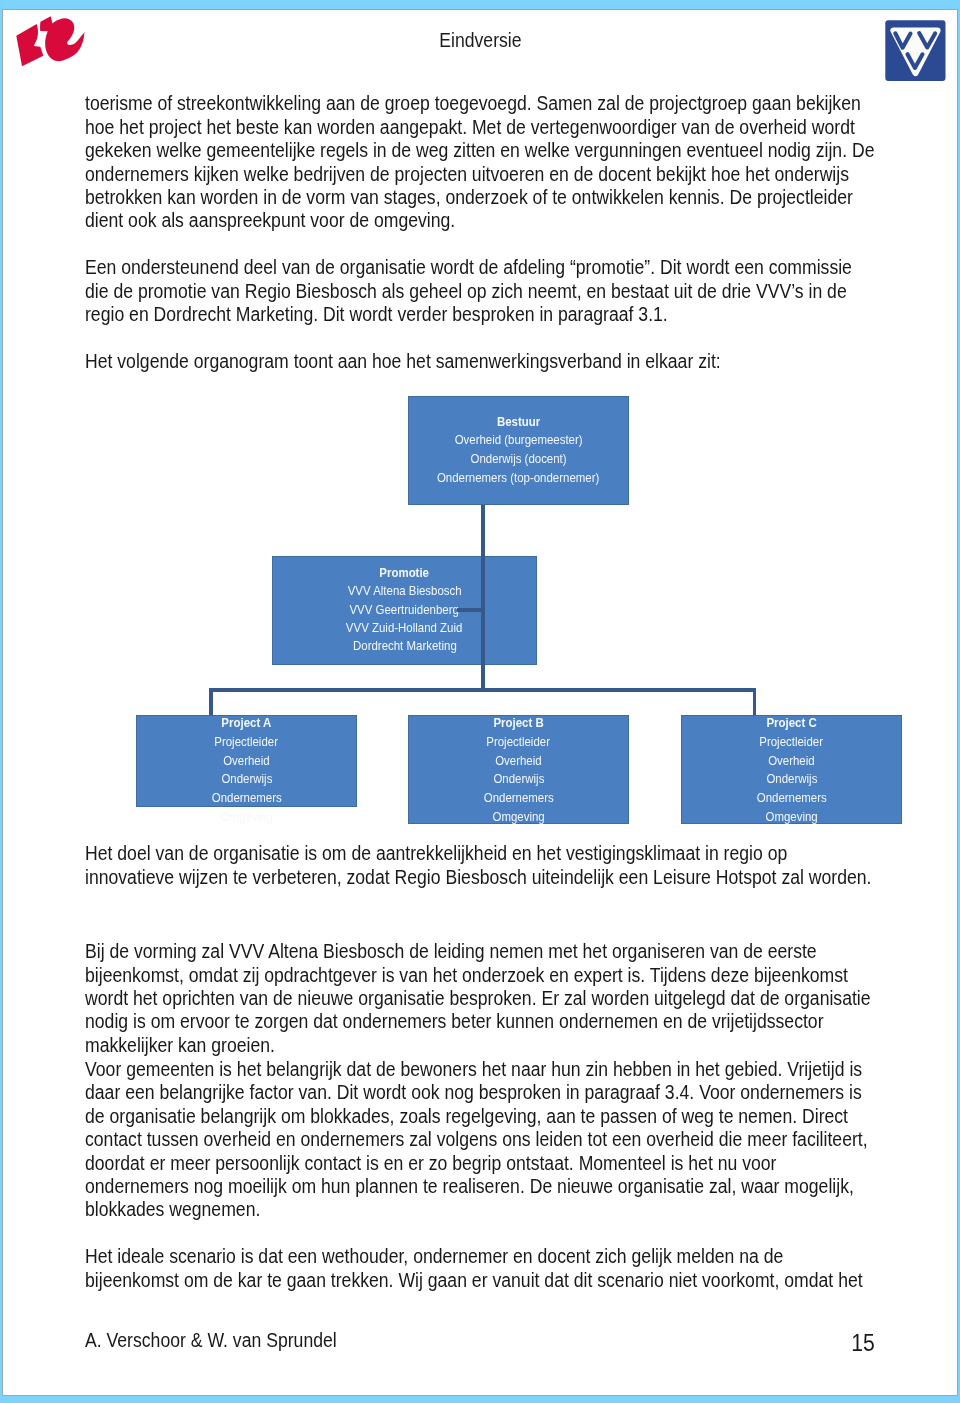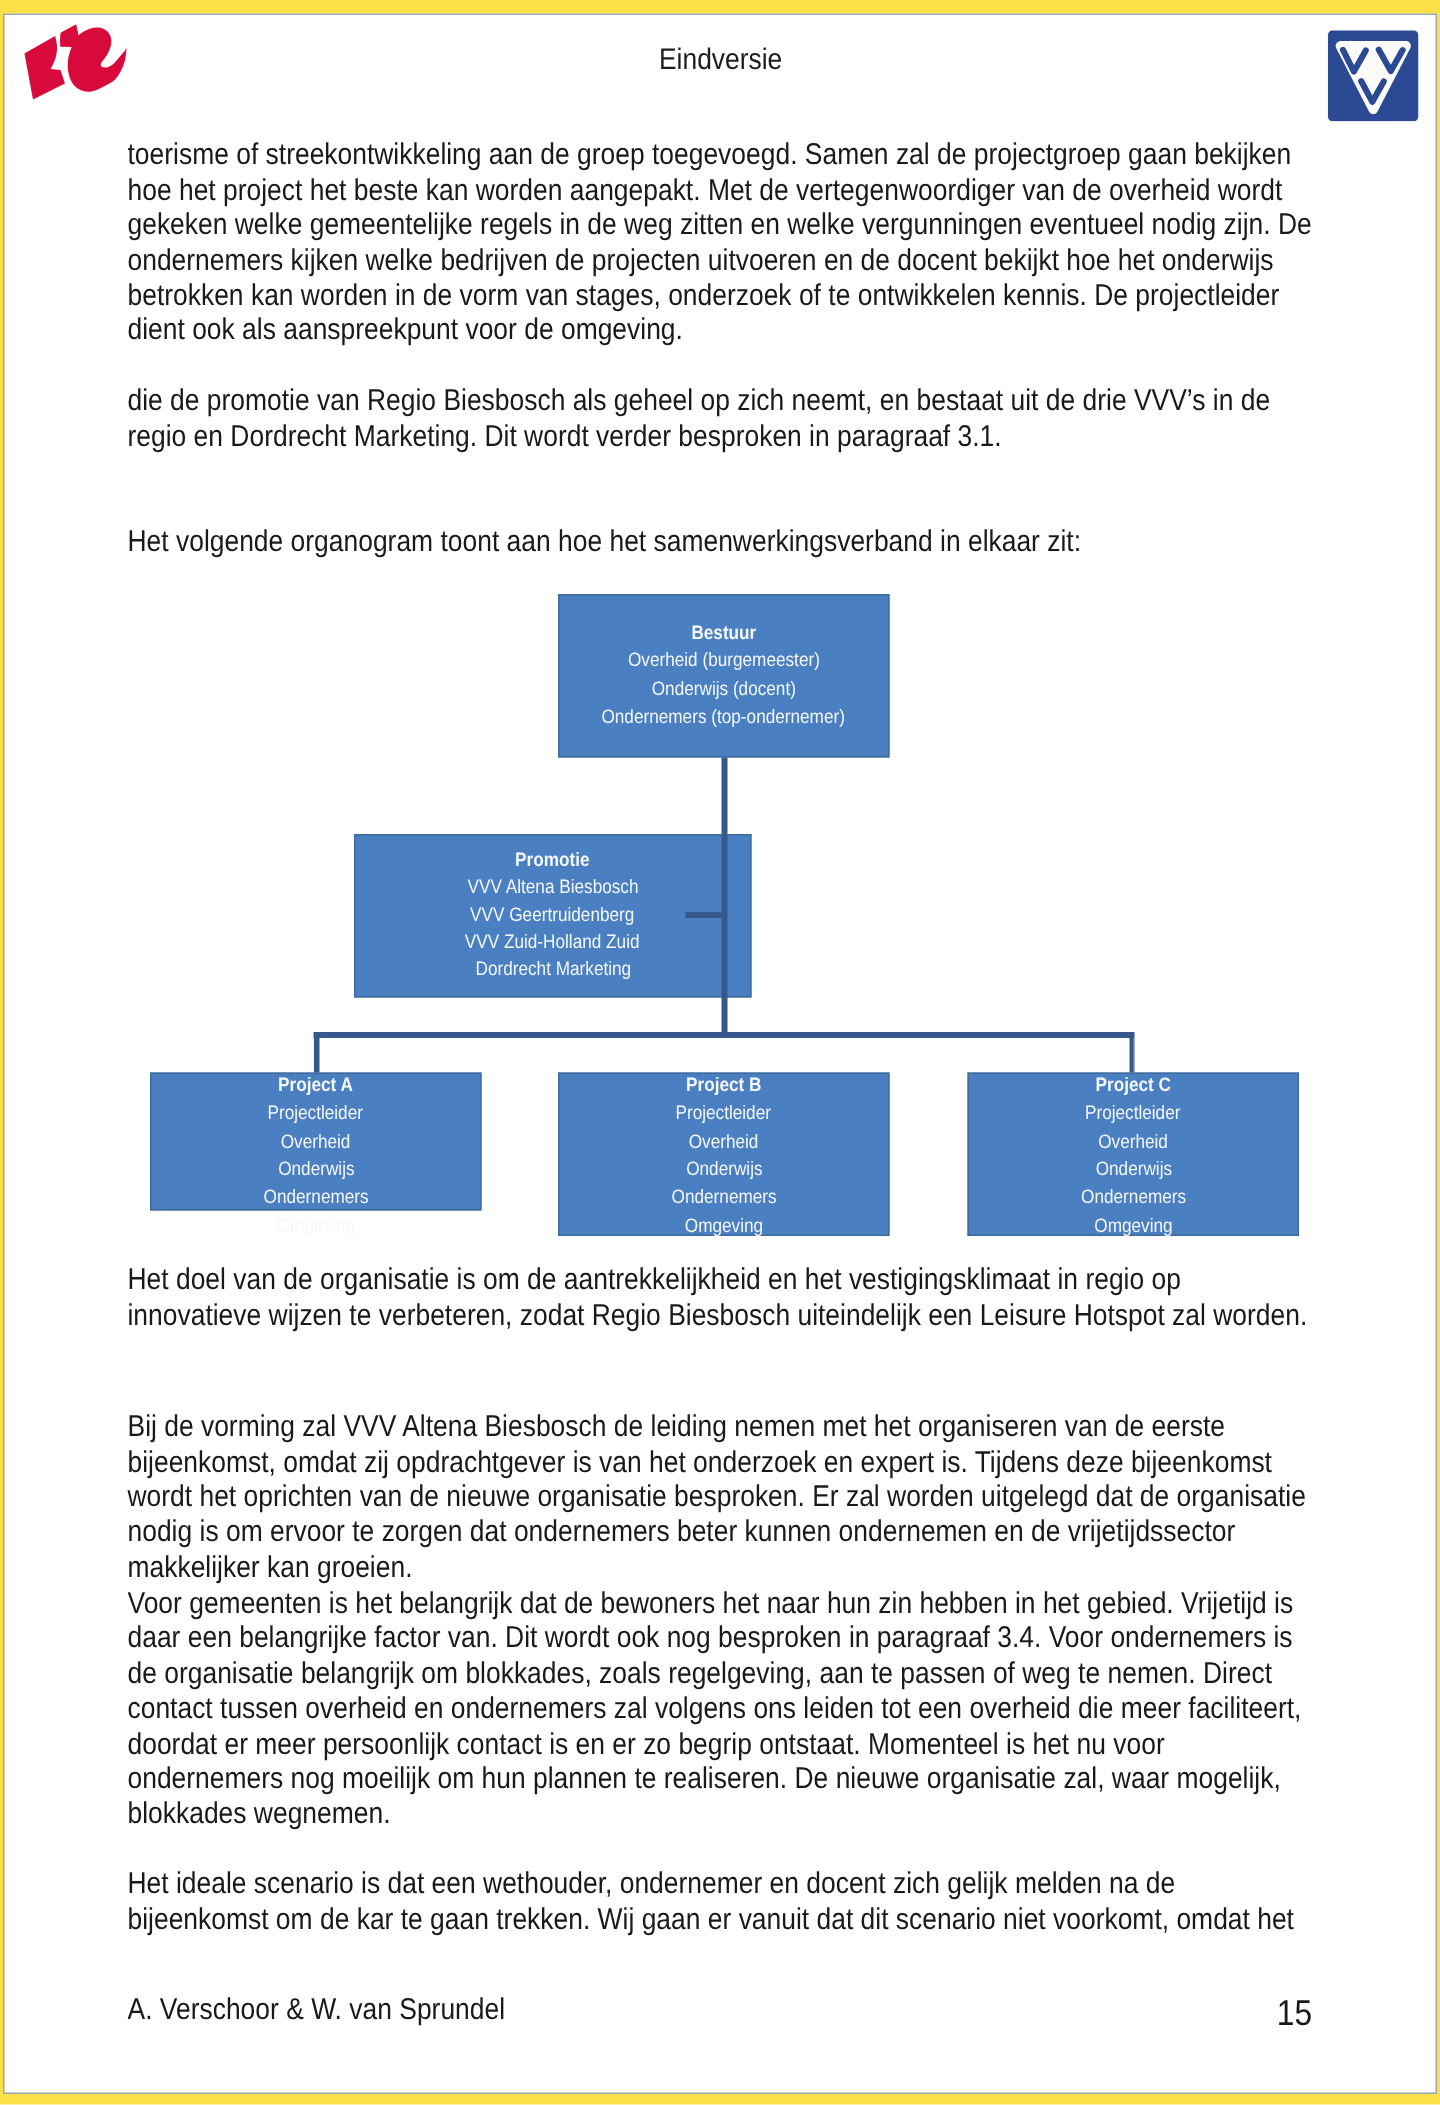--- a/index.html
+++ b/index.html
@@ -1,20 +1,20 @@
 <!DOCTYPE html>
 <html><head>
 <meta charset="utf-8">
 <title>Eindversie</title>
 <style>
   html,body{margin:0;padding:0;background:#ffffff;}
   body{width:960px;height:1403px;overflow:hidden;
        font-family:"Liberation Sans",sans-serif;
        -webkit-font-smoothing:antialiased;}
-  #page{position:absolute;left:0;top:0;width:960px;height:1403px;background:#fde047;transform:translateZ(0);}
+  #page{position:absolute;left:0;top:0;width:960px;height:1403px;background:#7dd3fc;transform:translateZ(0);}
   .sheet{position:absolute;left:2px;top:9px;width:956px;height:1387px;
          border:1px solid #9aa7ae;box-sizing:border-box;background:#fff;}
 
   .hdr-title{position:absolute;left:0;top:29.3px;width:960px;text-align:center;
              font-size:19.9px;color:#1c1c1c;line-height:22.9px;}
   .hdr-title i{font-style:normal;display:inline-block;transform:scaleX(0.885) translateZ(0);
              transform-origin:center center;}
   .logo-left{position:absolute;left:0px;top:0px;width:100px;height:90px;}
   .logo-right{position:absolute;left:885px;top:20px;width:61px;height:61px;}
 
@@ -26,21 +26,21 @@
   .hd{position:absolute;left:85px;font-size:20px;font-weight:bold;font-style:italic;color:#111;}
   .hd i{font-style:italic;display:inline-block;transform:scaleX(0.9196) translateZ(0);transform-origin:left center;}
 
   .foot{position:absolute;left:85px;top:1329px;font-size:20px;color:#191919;}
   .foot i{font-style:normal;display:inline-block;transform:scaleX(0.881) translateZ(0);transform-origin:left center;}
   .pno{position:absolute;left:835px;top:1329px;width:40px;text-align:right;font-size:24px;color:#191919;}
   .pno i{font-style:normal;display:inline-block;transform:scaleX(0.881) translateZ(0);transform-origin:right center;}
 
   
   .box{position:absolute;background:#4a7fc1;border:1.6px solid #3e6c9c;
-       box-sizing:border-box;color:#f4f8fc;font-size:13px;text-align:center;overflow:visible;}
+       box-sizing:border-box;color:#f4f8fc;font-size:13px;text-align:center;overflow:visible;margin-left:36px;}
   .box .txt{position:absolute;left:0;right:0;}
   .box .ttl{display:block;font-weight:bold;}
   .box .it{display:block;}
   .box span.s{display:inline-block;transform:scaleX(0.881) translateZ(0);transform-origin:center center;}
   .conn{position:absolute;background:#36598b;}
 </style>
 </head>
 <body>
 
 <div id="page">
@@ -65,20 +65,21 @@
   <div class="hdr-title"><i>Eindversie</i></div>
   <div class="blk" style="top:92.36px">
     <span class="ln"><i>toerisme of streekontwikkeling aan de groep toegevoegd. Samen zal de projectgroep gaan bekijken</i></span>
     <span class="ln"><i>hoe het project het beste kan worden aangepakt. Met de vertegenwoordiger van de overheid wordt</i></span>
     <span class="ln"><i>gekeken welke gemeentelijke regels in de weg zitten en welke vergunningen eventueel nodig zijn. De</i></span>
     <span class="ln"><i>ondernemers kijken welke bedrijven de projecten uitvoeren en de docent bekijkt hoe het onderwijs</i></span>
     <span class="ln"><i>betrokken kan worden in de vorm van stages, onderzoek of te ontwikkelen kennis. De projectleider</i></span>
     <span class="ln"><i>dient ook als aanspreekpunt voor de omgeving.</i></span>
   </div>
   <div class="blk" style="top:256.16px">
+    <span class="ln"><i>Een ondersteunend deel van de organisatie wordt de afdeling “promotie”. Dit wordt een commissie</i></span>
     <span class="ln"><i>die de promotie van Regio Biesbosch als geheel op zich neemt, en bestaat uit de drie VVV’s in de</i></span>
     <span class="ln"><i>regio en Dordrecht Marketing. Dit wordt verder besproken in paragraaf 3.1.</i></span>
   </div>
   <div class="blk" style="top:349.61px">
     <span class="ln"><i>Het volgende organogram toont aan hoe het samenwerkingsverband in elkaar zit:</i></span>
   </div>
   <div class="organogram">
     <div class="box" style="left:372px;top:396px;width:221px;height:109px">
       <div class="txt" style="top:15.93px;line-height:18.53px">
         <span class="ttl"><span class="s">Bestuur</span></span>

